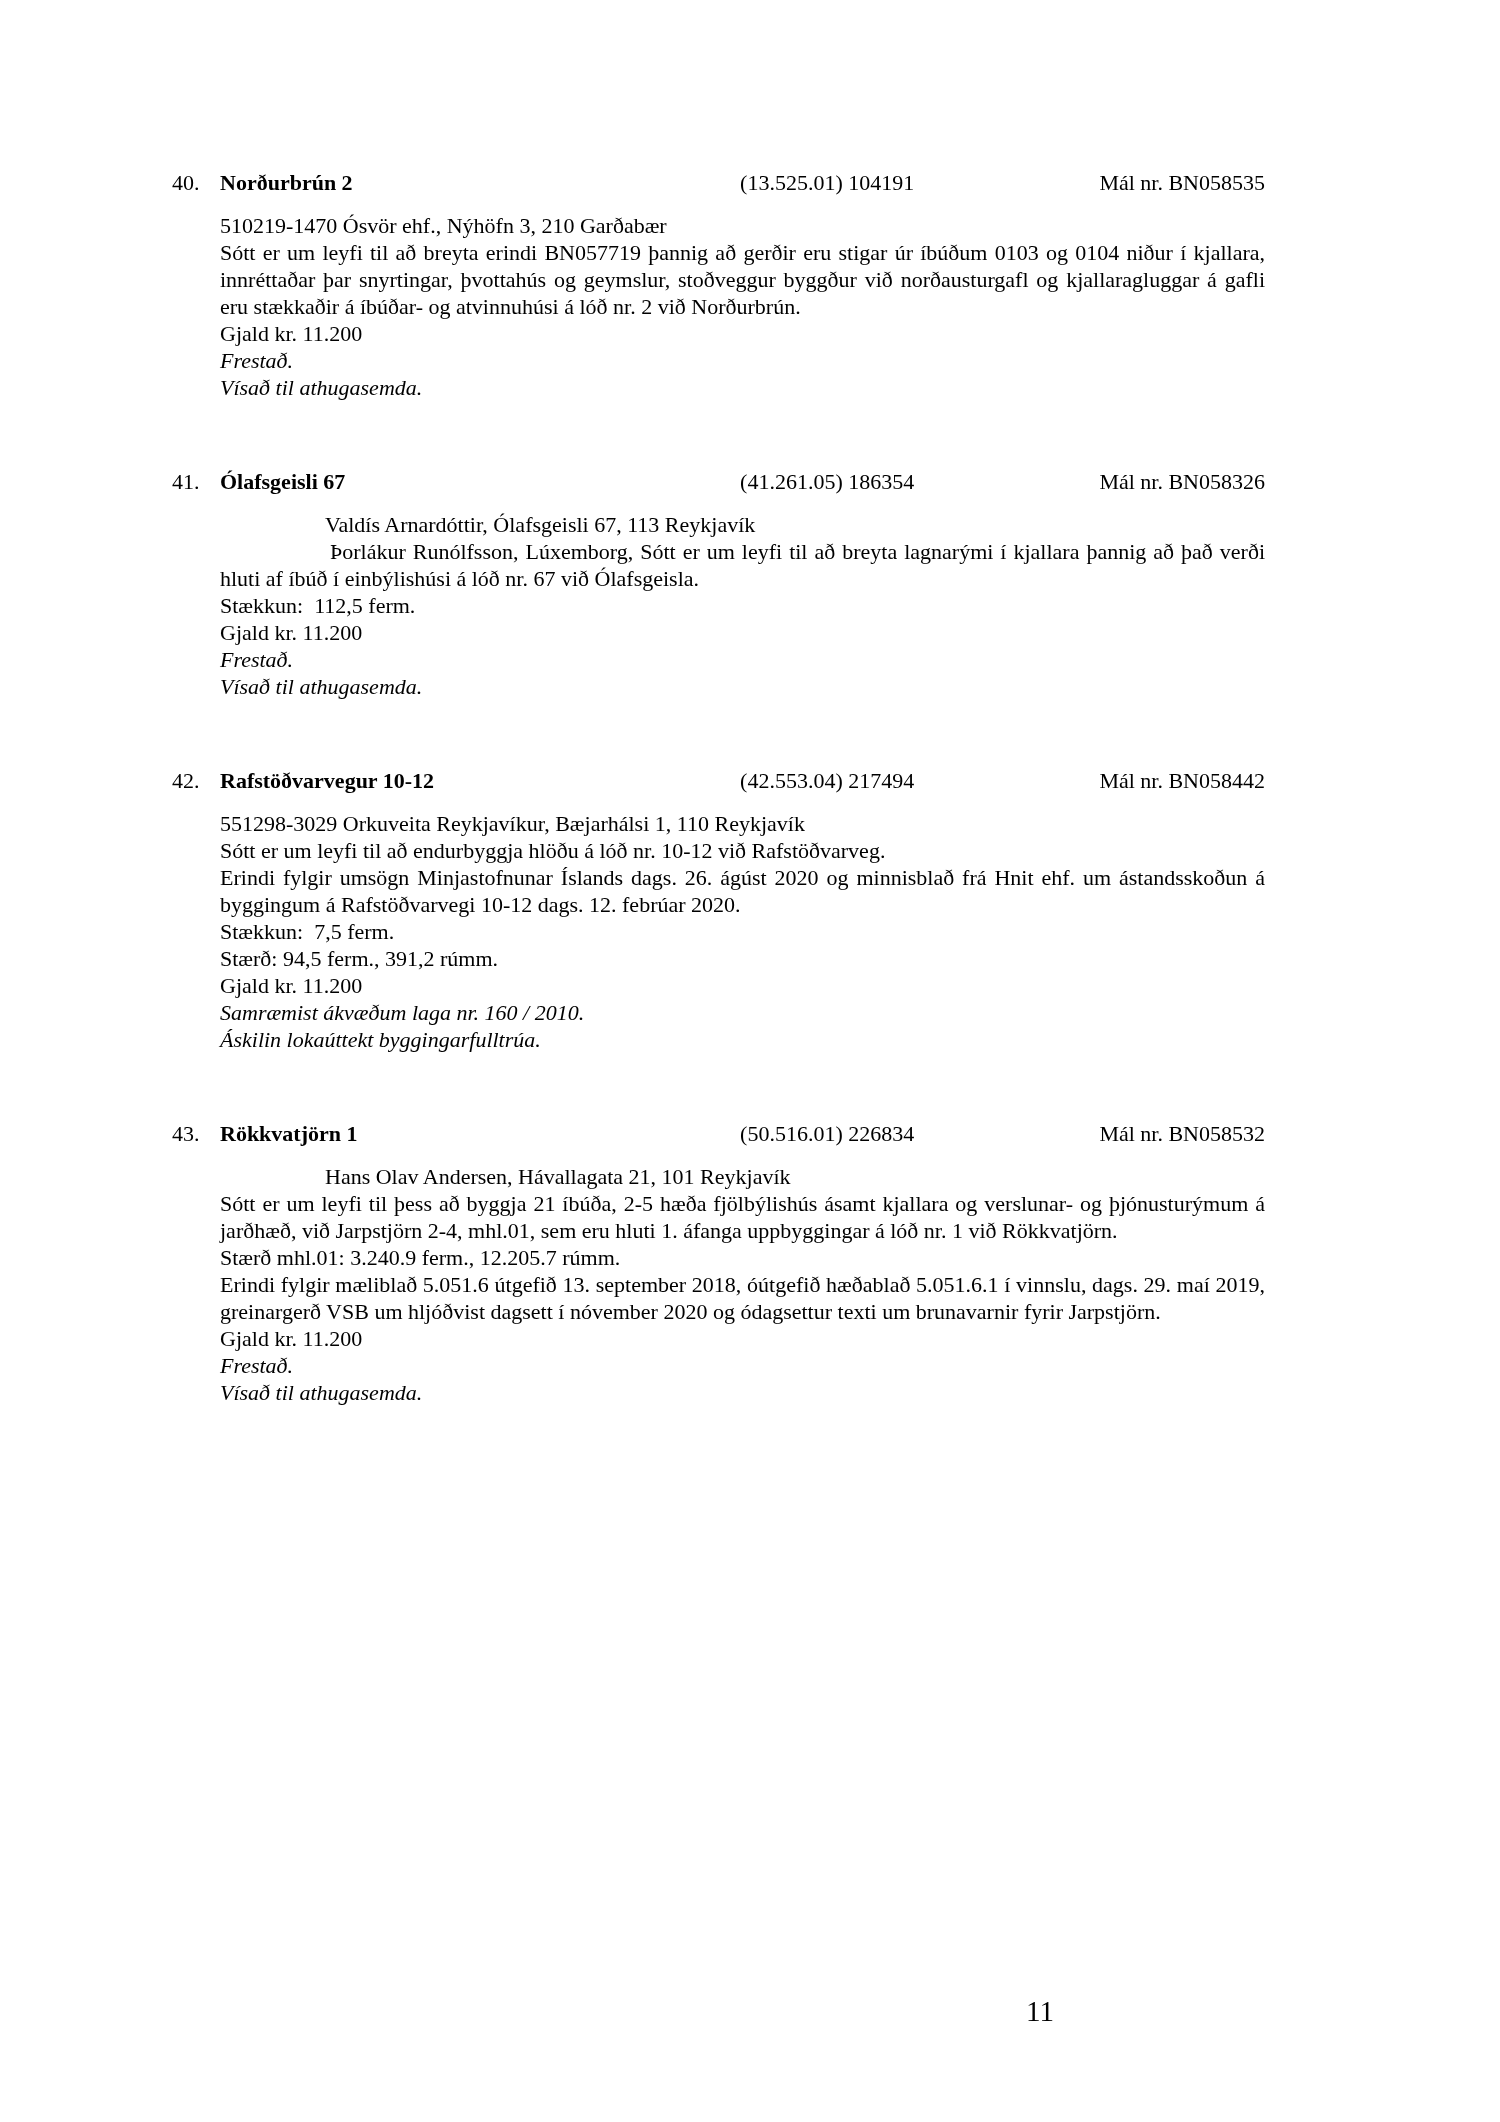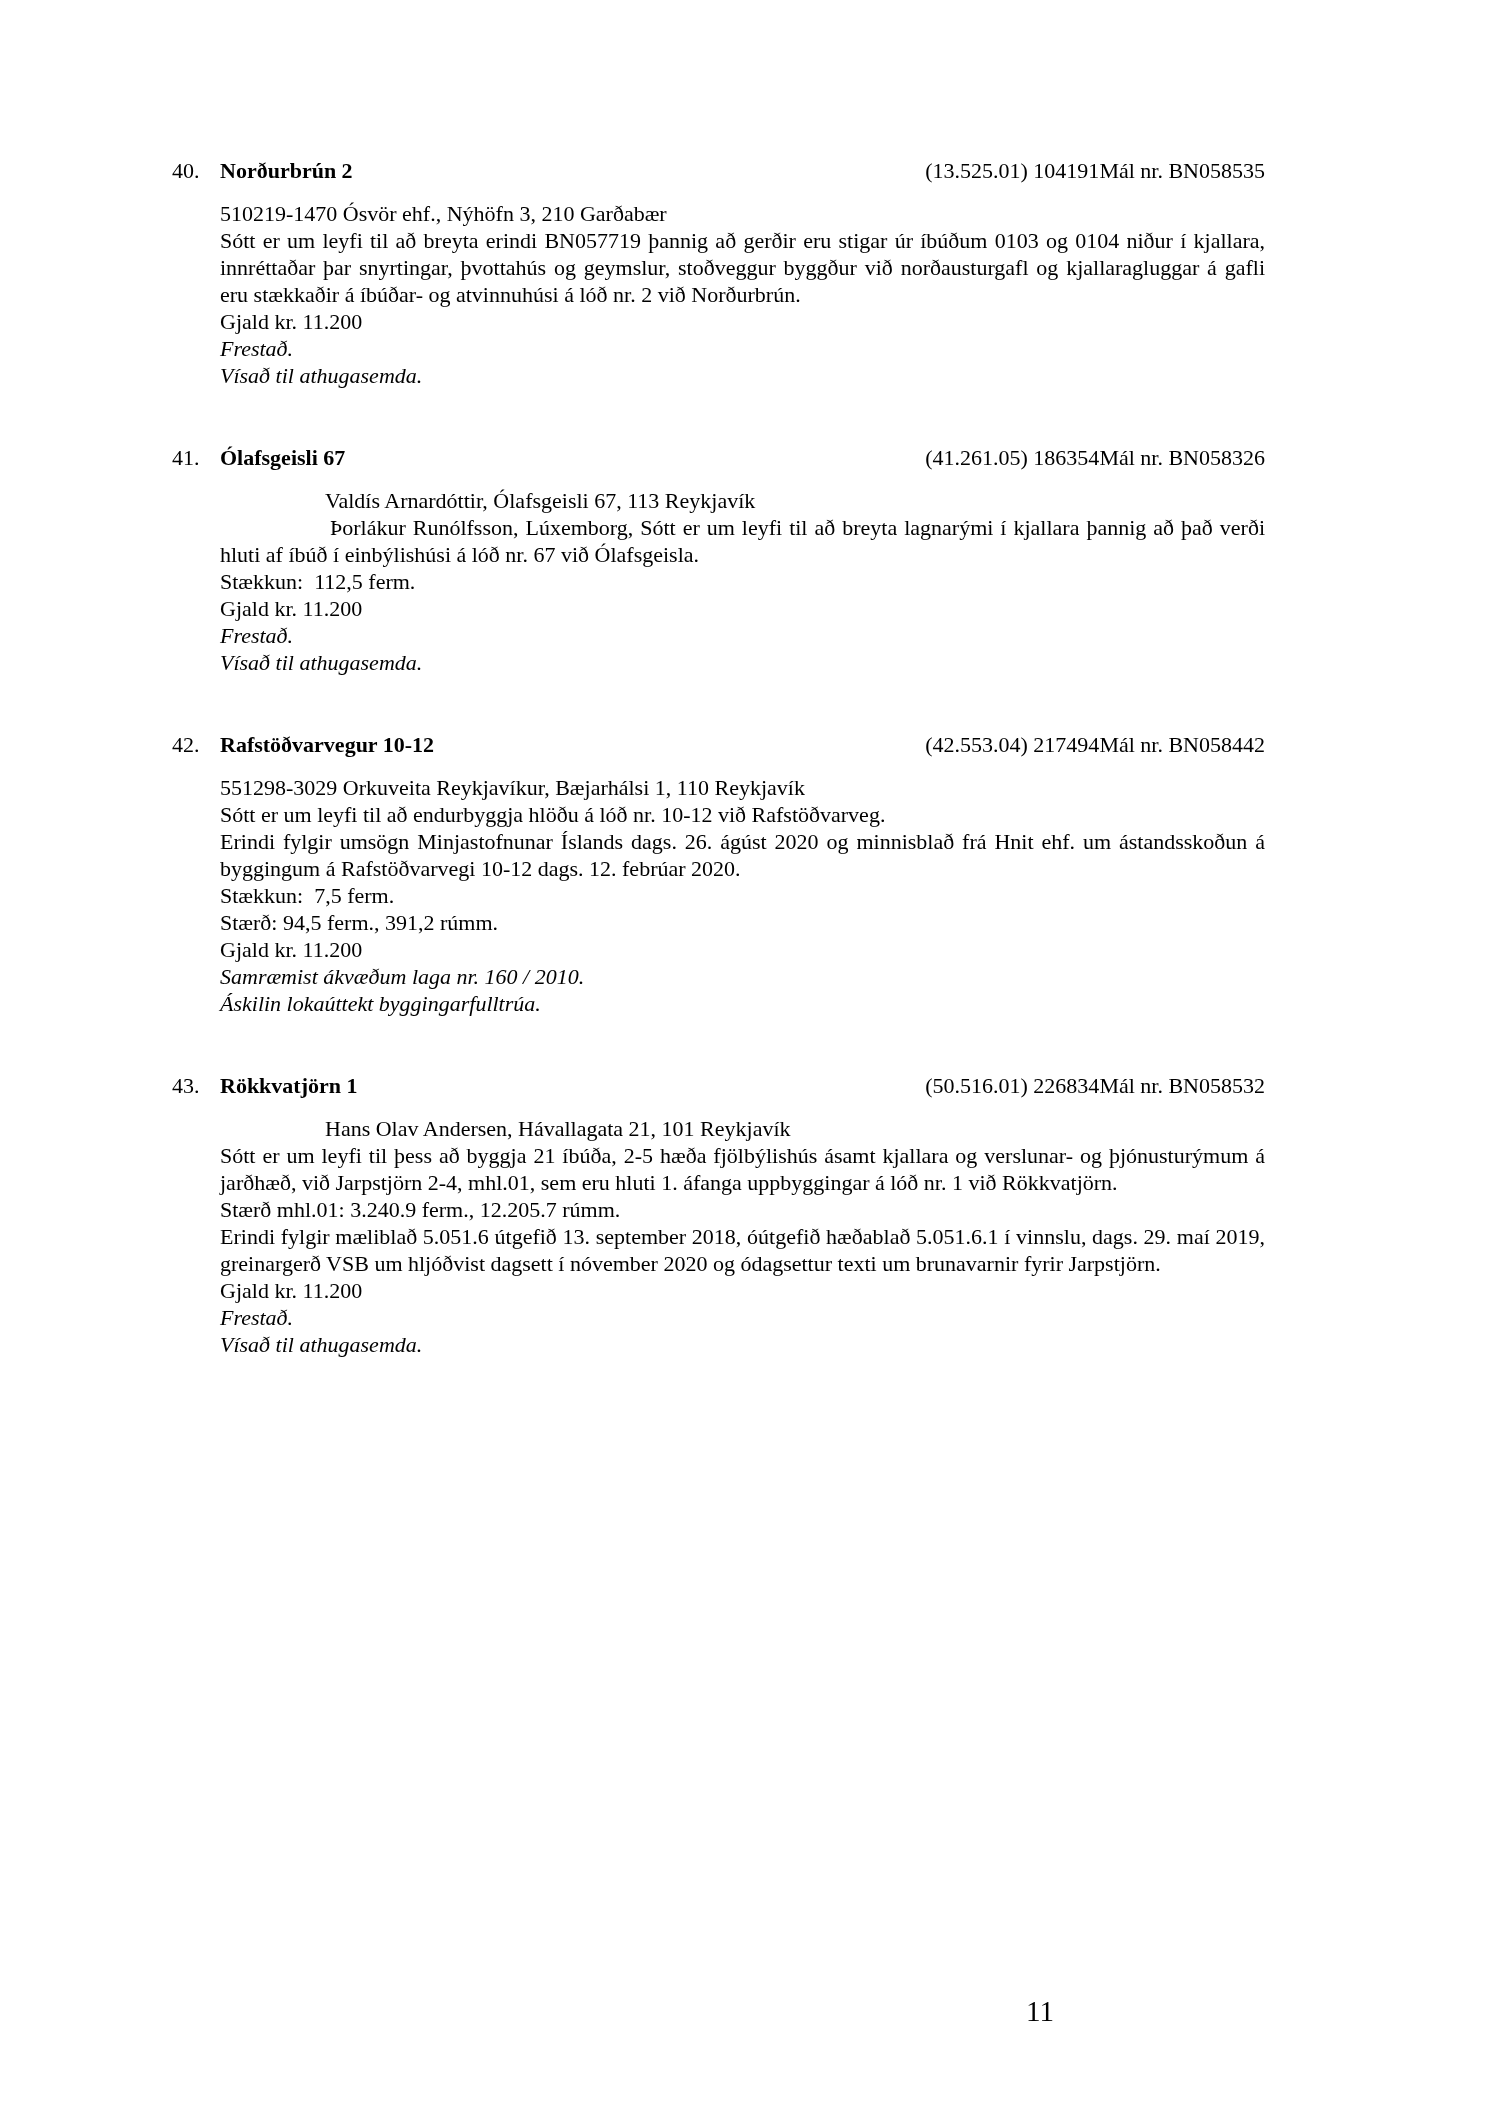--- a/index.html
+++ b/index.html
@@ -34,25 +34,26 @@
   }
   .item-number {
     font-weight: normal;
   }
   .item-title {
     font-weight: bold;
     margin-top: 24px;
   }
   .item-code {
     font-weight: normal;
-    text-align: right;
+    text-align: center;
   }
   .item-case {
     justify-self: end;
     text-align: center;
+    margin-top: 36px;
   }
   .item-lines {
     margin-left: 48px; 
     margin-top: 16px;
   }
   .line {
     margin: 0;
     white-space: pre-wrap;
   }
   .line.plain { }

